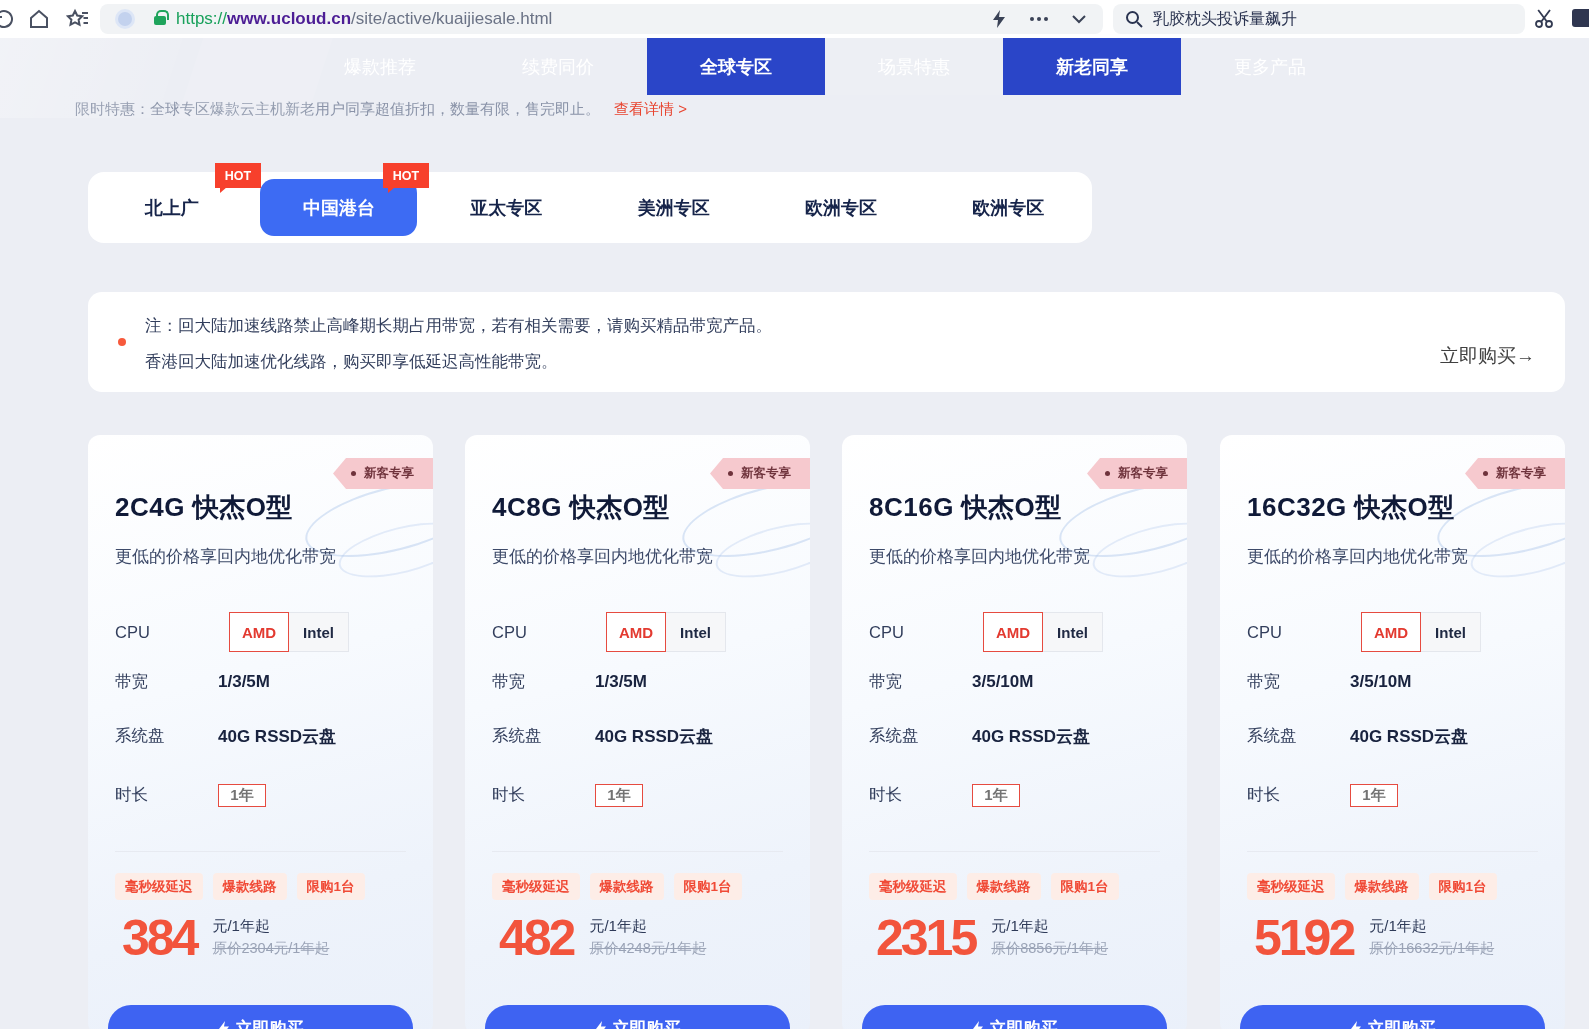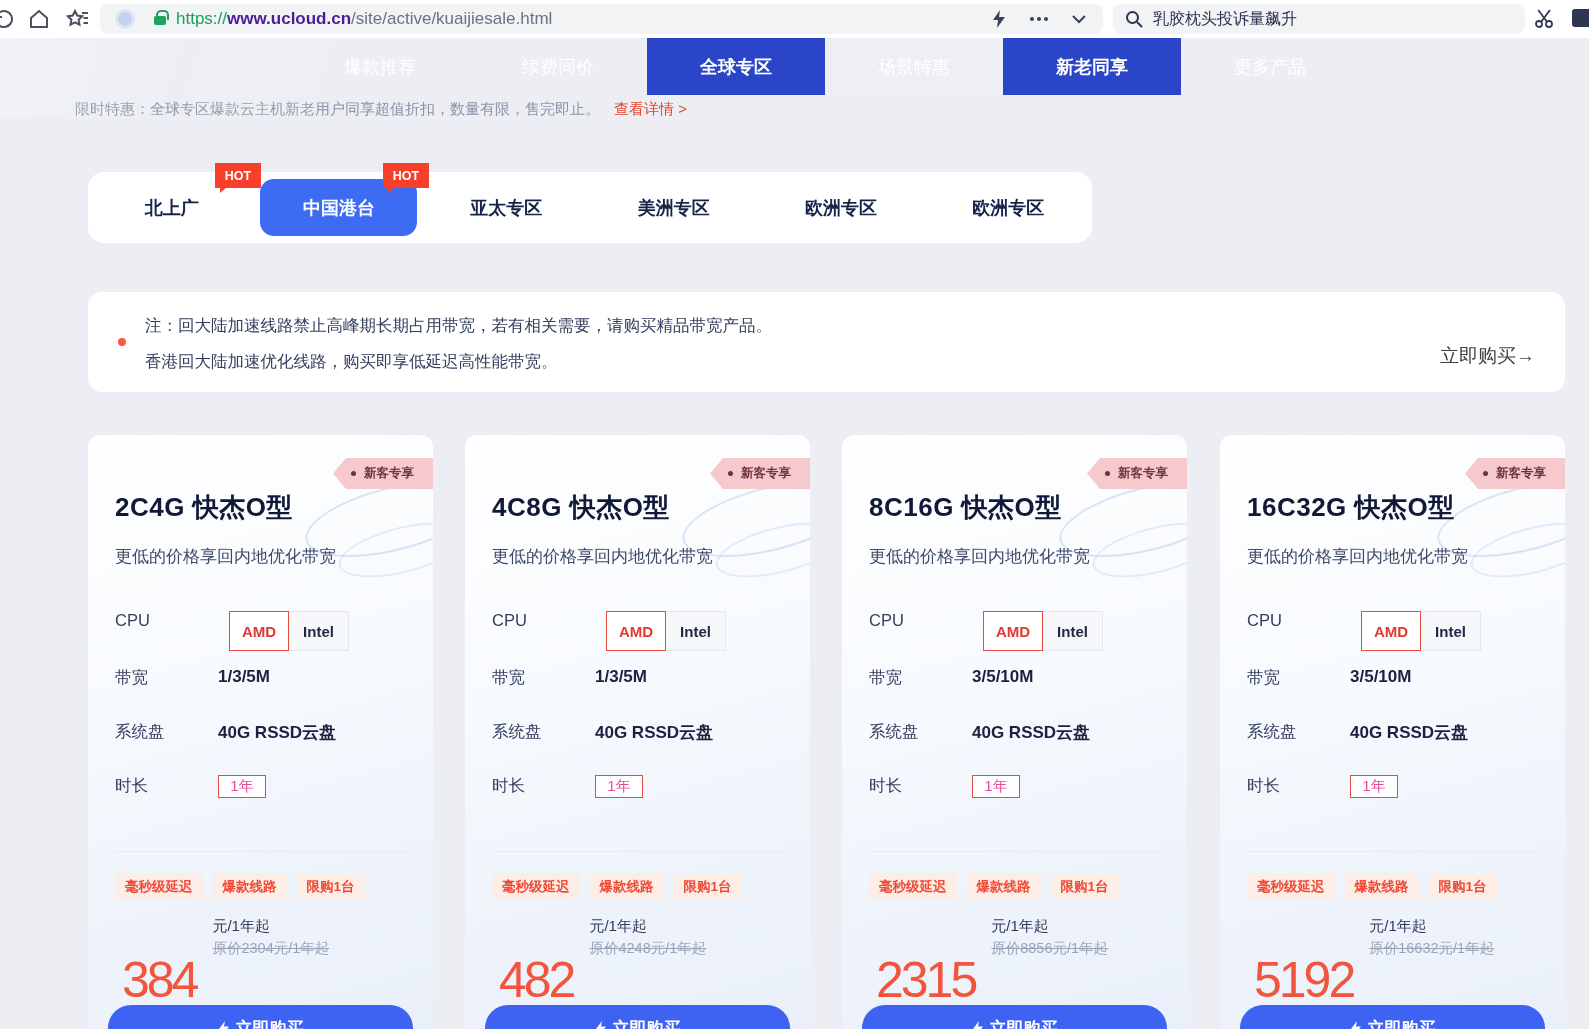--- a/index.html
+++ b/index.html
@@ -66,36 +66,36 @@
   .swirl { position:absolute; border:2px solid rgba(165,192,232,.40); border-radius:50%; }
   .sw1 { width:180px; height:64px; right:-50px; top:52px; transform:rotate(-14deg); }
   .sw2 { width:130px; height:46px; right:-34px; top:92px; transform:rotate(-14deg); border-color:rgba(165,192,232,.28); }
   .badge { position:absolute; top:23px; right:0; height:31px; width:100px; background:#F6C9CE; color:#6F333C;
     display:flex; align-items:center; font-size:12.5px; font-weight:bold;
     clip-path:polygon(0 50%,13% 0,100% 0,100% 100%,13% 100%); padding-left:18px; }
   .badge-dot { width:5px; height:5px; border-radius:50%; background:#6F333C; margin-right:8px; }
   .card h2 { position:absolute; left:27px; top:55px; font-size:26px; color:#101A38; letter-spacing:.5px; }
   .card .sub { position:absolute; left:27px; top:110px; font-size:17px; color:#3D4A69; }
   .specs { position:absolute; left:27px; top:176px; width:291px; }
-  .srow { display:flex; }
+  .srow { display:flex; align-items:center; }
   .srow .lbl { width:103px; font-size:16.5px; color:#323E5C; flex:none; }
   .r-cpu { height:42px; margin-bottom:14px; }
   .r-bw,.r-disk { height:30px; margin-bottom:24px; }
   .r-dur { height:40px; }
   .val { font-size:17px; font-weight:bold; color:#19233F; }
   .btns { display:flex; }
   .opt { width:60px; height:40px; font-size:15px; font-weight:bold; cursor:pointer; font-family:inherit; }
   .opt.sel { background:#fff; border:1px solid #E64B40; color:#E33A30; z-index:1;margin-left:11px; }
   .opt.alt { background:#F6F7F9; border:1px solid #E4E7ED; border-left:none; color:#202A44; }
-  .dur { width:48px; height:23px; background:#fff; border:1px solid #E64B40; color:#ec4899; font-size:15px; font-weight:normal; cursor:pointer; font-family:inherit; }
+  .dur { width:48px; height:23px; background:#fff; border:1px solid #E64B40; color:#737373; font-size:15px; font-weight:bold; cursor:pointer; font-family:inherit; }
   .divider { position:absolute; left:27px; top:416px; width:291px; height:1px; background:#E7EAF1; }
   .tags { position:absolute; left:27px; top:438px; display:flex; gap:10px; }
   .tag { background:#FDEDE7; color:#F04A36; font-size:13.5px; font-weight:bold; height:27px; display:flex; align-items:center; padding:0 10px; border-radius:4px; white-space:nowrap; }
   .pricing { position:absolute; left:34px; top:476px; display:flex; align-items:flex-start; }
-  .price { font-size:50px; font-weight:normal; color:#F2543C; letter-spacing:-3px; line-height:54px;margin-top:42px; }
+  .price { font-size:50px; font-weight:bold; color:#F2543C; letter-spacing:-3px; line-height:54px; }
   .pcol { margin-left:16px; padding-top:6px; }
   .unit { display:block; font-size:15px; color:#2E3A58; }
   .orig { display:block; font-size:14.5px; color:#9AA3B6; text-decoration:line-through; margin-top:3px; }
   .buy { position:absolute; left:20px; top:570px; width:305px; height:46px; border:none; border-radius:23px; background:#3E63F2; color:#fff; font-size:17px; font-weight:bold; cursor:pointer; display:flex; align-items:center; justify-content:center; gap:6px; font-family:inherit; }
 </style>
 </head>
 <body>
 
 <div class="browser">
   <span class="bicon reload">

